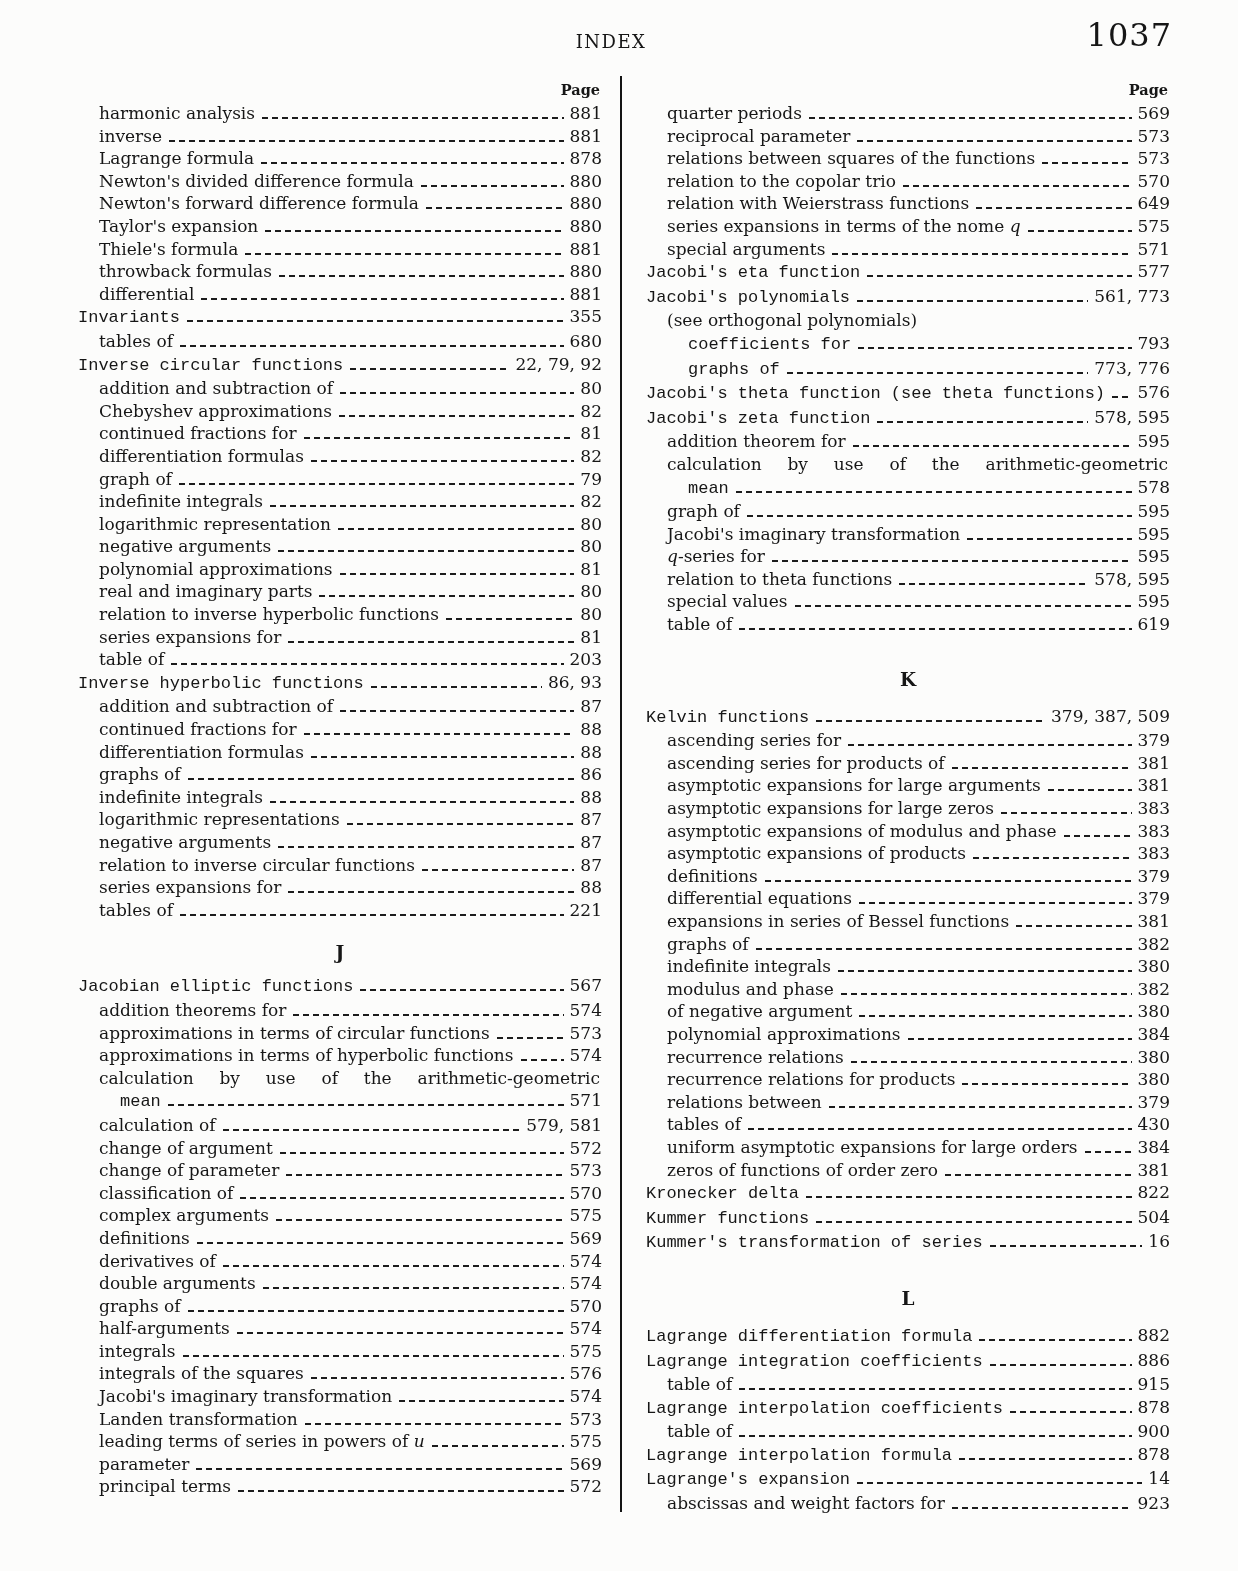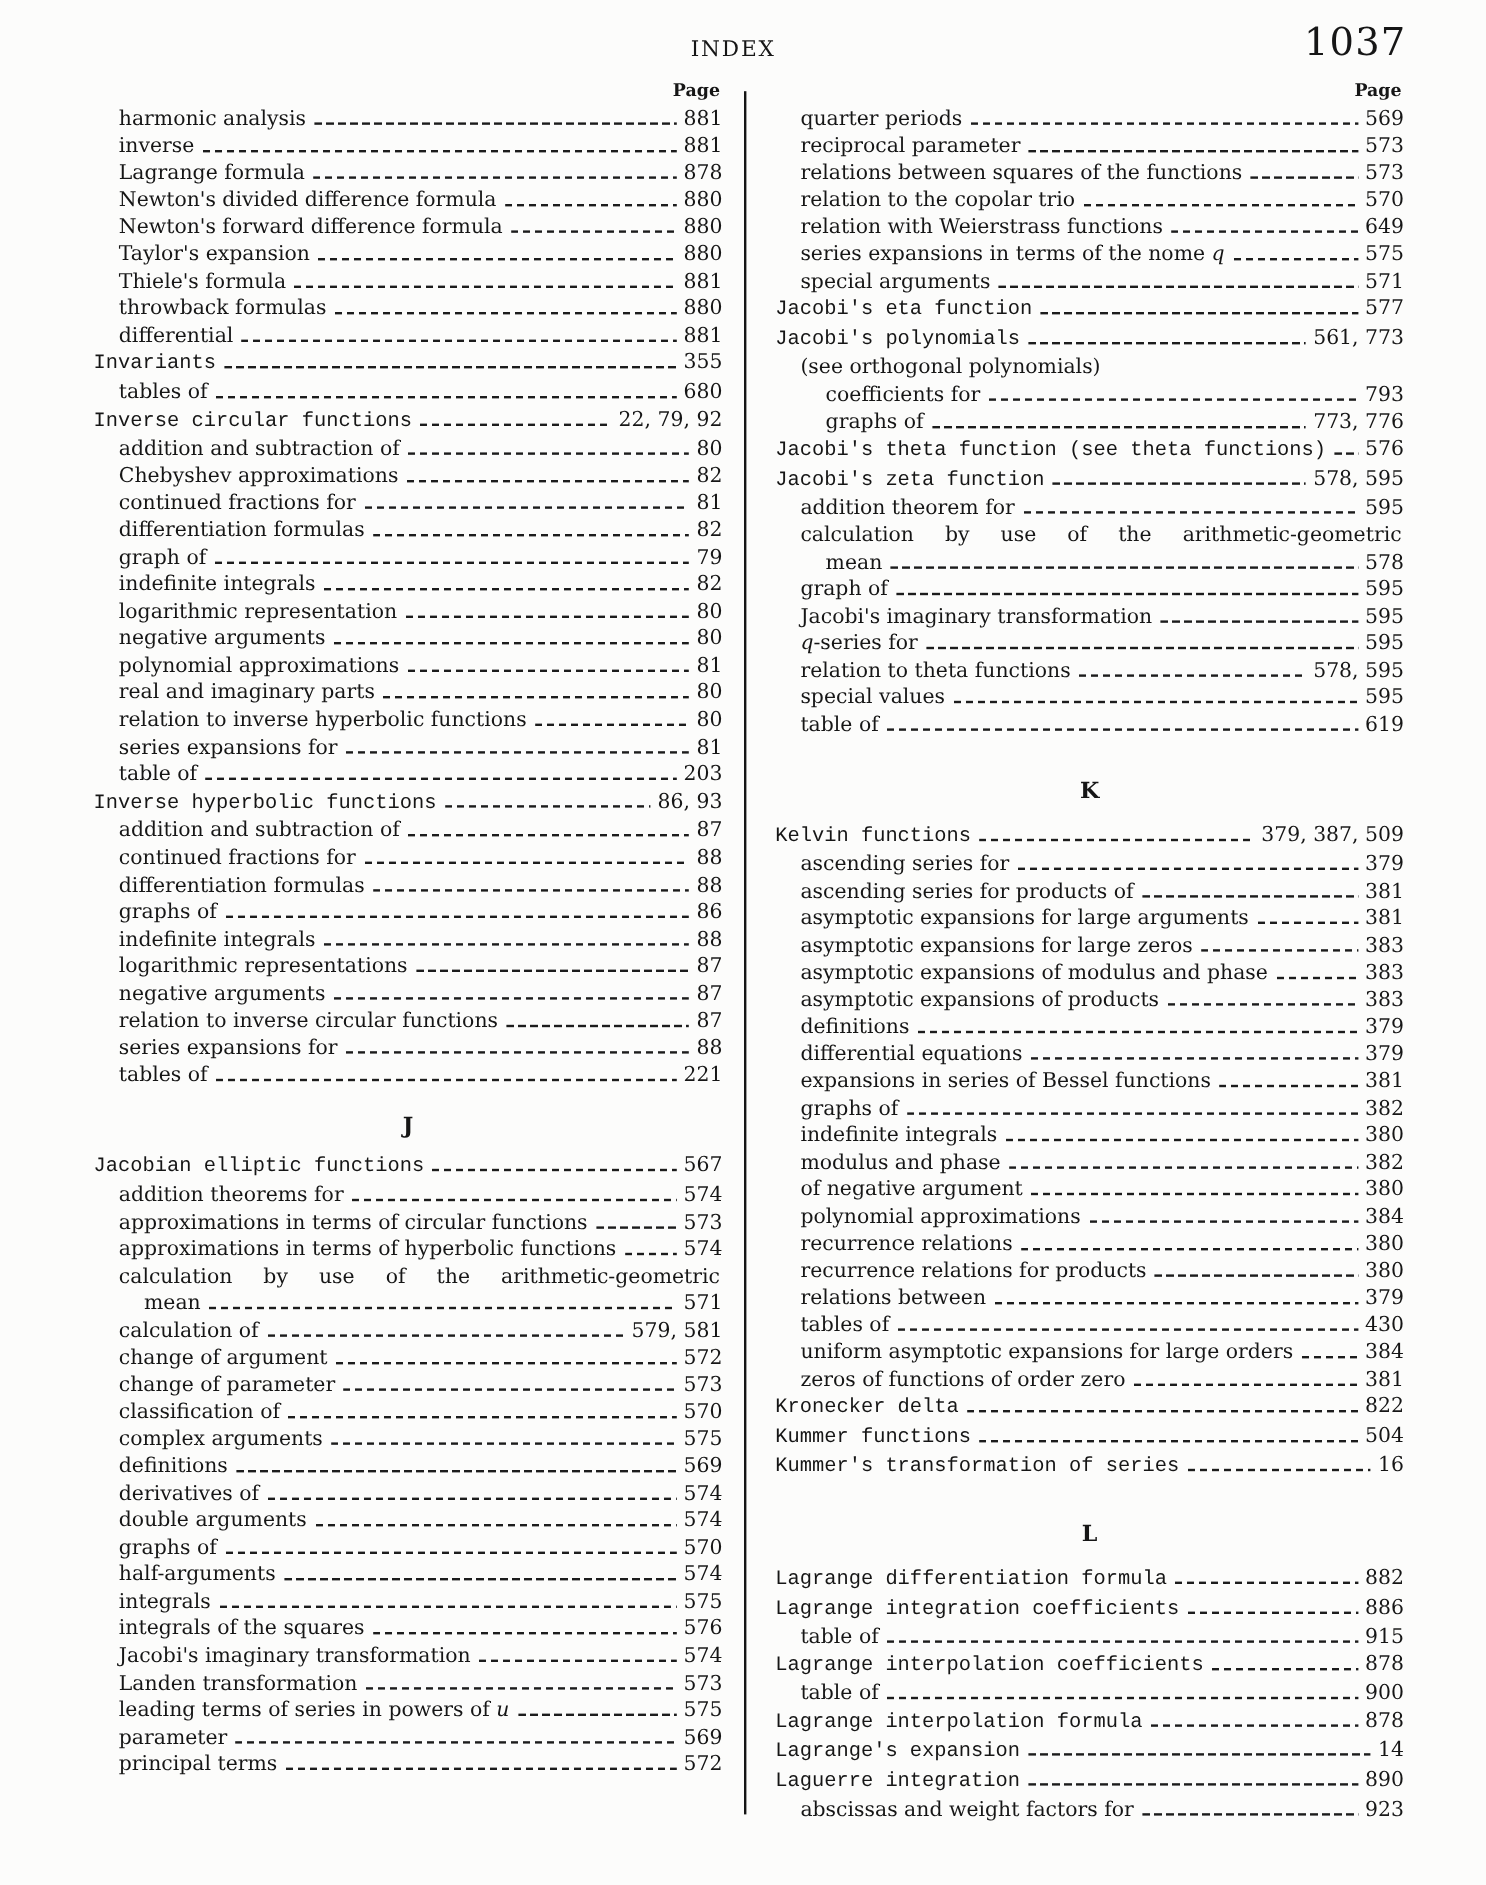--- a/index.html
+++ b/index.html
@@ -17,36 +17,36 @@
     font-size:18px; font-weight:normal; letter-spacing:1.5px;
   }
   .folio {
     position:absolute; top:16px; right:66px;
     font-size:32px; font-weight:normal; letter-spacing:1px;
   }
   .divider {
     position:absolute; left:620px; top:76px;
     width:2px; height:1436px; background:#141414;
   }
-  .col { position:absolute; top:64px; width:524px; }
+  .col { position:absolute; top:78px; width:524px; }
   .col-left  { left:78px; }
   .col-right { left:646px; }
   .page-label {
     text-align:right; font-weight:bold;
     font-size:14.5px; line-height:24px; height:24px;
     padding-right:2px;
   }
   .row {
     display:flex; align-items:baseline;
     line-height:22.6px; font-size:17px;
   }
   .etext { white-space:nowrap; }
   .ind0 { padding-left:0;font-family:Liberation Mono, monospace; }
   .ind1 { padding-left:21px; }
-  .ind2 { padding-left:42px; }
+  .ind2 { padding-left:42px;font-family:Liberation Mono, monospace; }
   .leader {
     flex:1 1 auto; min-width:8px; height:2px;
     margin:0 6px 0 7px;
     background:repeating-linear-gradient(90deg,#1c1c1c 0 6px,transparent 6px 10px);
   }
   .pnum { white-space:nowrap; text-align:right; }
   .sect {
     text-align:center; font-weight:bold; font-size:18.5px;
     line-height:24px; margin:20px 0 9px;
   }
@@ -631,23 +631,18 @@
         <span class="etext ind0">Lagrange interpolation formula</span>
         <span class="leader"></span>
         <span class="pnum">878</span>
       </div>
       <div class="row">
         <span class="etext ind0">Lagrange's expansion</span>
         <span class="leader"></span>
         <span class="pnum">14</span>
       </div>
       <div class="row">
-        <span class="etext ind0">Laguerre integration</span>
-        <span class="leader"></span>
-        <span class="pnum">890</span>
-      </div>
-      <div class="row">
         <span class="etext ind1">abscissas and weight factors for</span>
         <span class="leader"></span>
         <span class="pnum">923</span>
       </div>
     </div>
 </div>
 
 </body></html>

